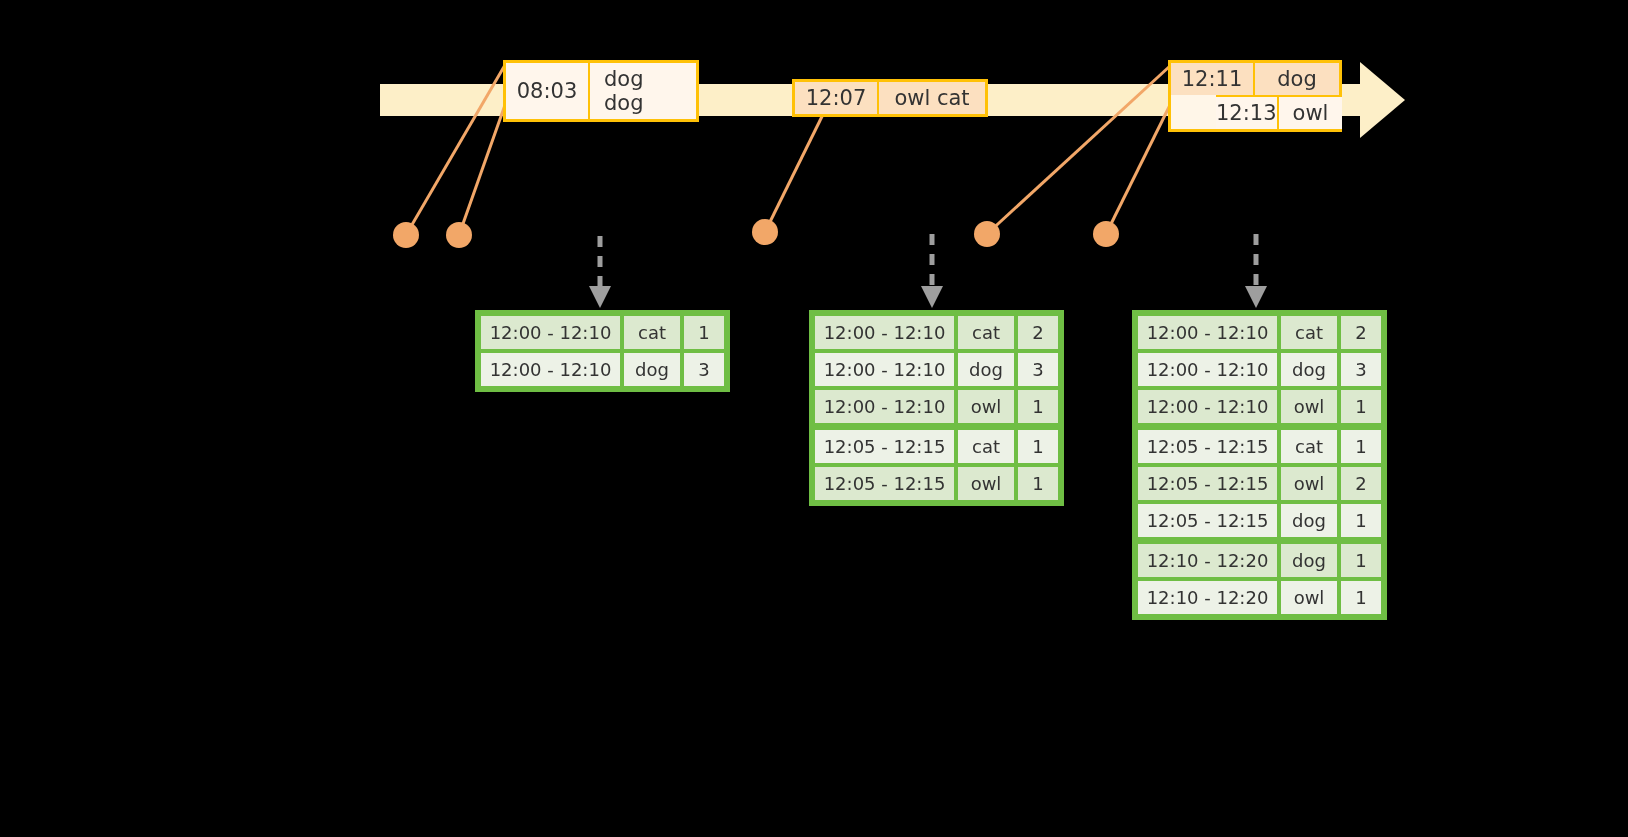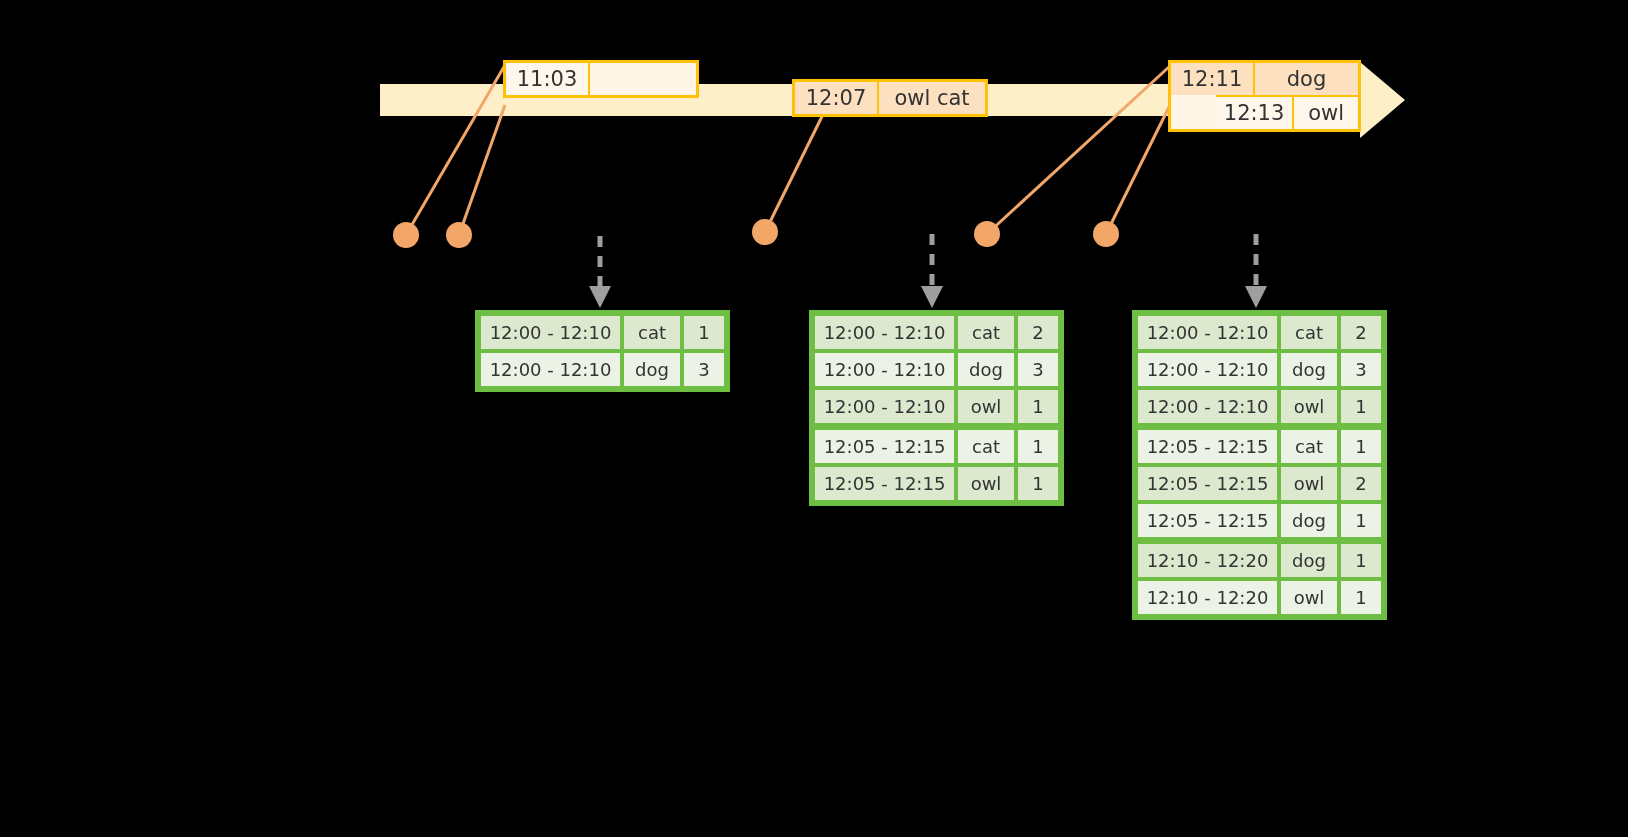--- a/index.html
+++ b/index.html
@@ -128,30 +128,31 @@
         <line x1="932" y1="234" x2="932" y2="286" stroke="#9E9E9E" stroke-width="5" stroke-dasharray="11 9"></line>
         <polygon points="921,286 943,286 932,308" fill="#9E9E9E"></polygon>
         <line x1="1256" y1="234" x2="1256" y2="286" stroke="#9E9E9E" stroke-width="5" stroke-dasharray="11 9"></line>
         <polygon points="1245,286 1267,286 1256,308" fill="#9E9E9E"></polygon>
       </g>
   </svg>
 
   <div id="events-host">
       <div class="event-box" style="left: 503px; top: 60px; width: 196px;">
         <div class="event-row shade-b">
-          <div class="cell-time">11:03</div>
+          <div class="cell-time">08:03</div>
+          <div class="cell-words">dog dog</div>
         </div>
       </div>
       <div class="event-box" style="left: 792px; top: 79px; width: 196px;">
         <div class="event-row shade-a">
           <div class="cell-time">12:07</div>
           <div class="cell-words">owl cat</div>
         </div>
       </div>
-      <div class="event-box" style="left: 1168px; top: 60px; width: 193px;">
+      <div class="event-box" style="left: 1168px; top: 60px; width: 174px;">
         <div class="event-row shade-a">
           <div class="cell-time">12:11</div>
           <div class="cell-words">dog</div>
         </div>
         <div class="event-row shade-b">
           <div class="cell-time">12:13</div>
           <div class="cell-words">owl</div>
         </div>
       </div>
     </div>

